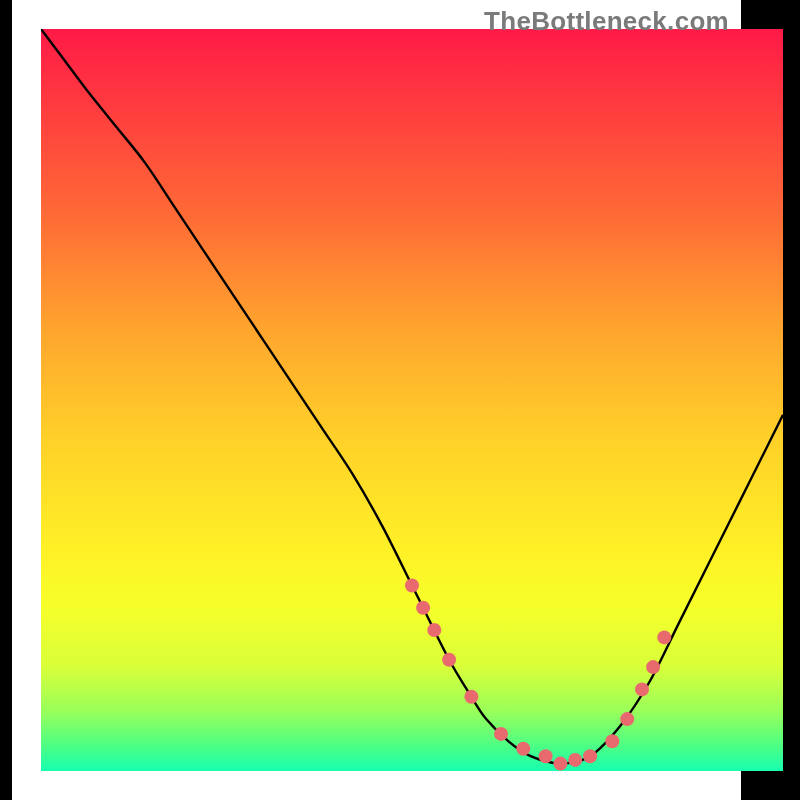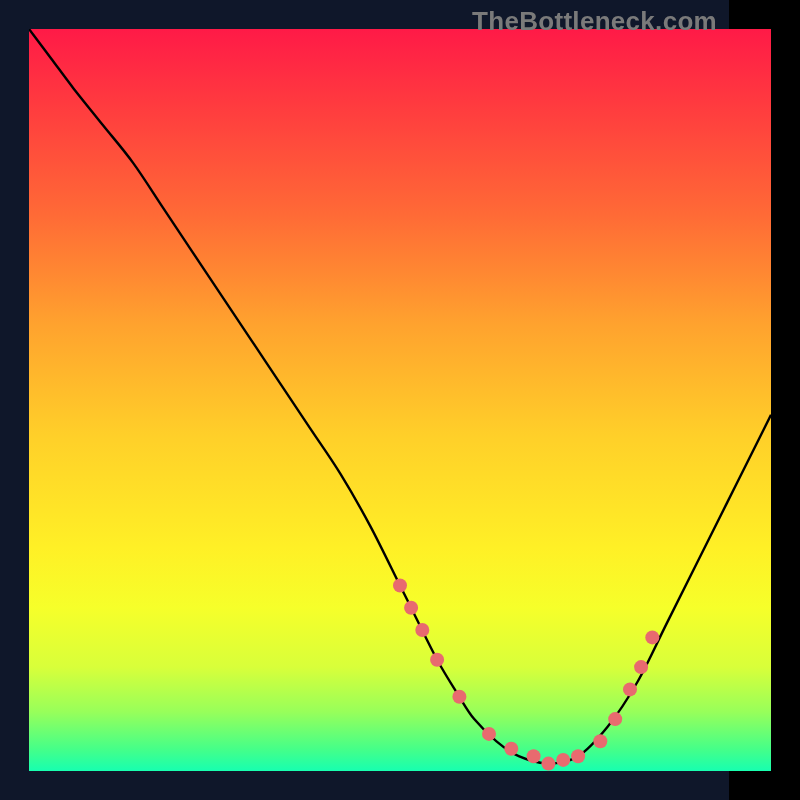--- a/index.html
+++ b/index.html
@@ -5,25 +5,25 @@
   html, body {
     margin: 0;
     padding: 0;
     width: 800px;
     height: 800px;
     background: #000;
     overflow: hidden;
   }
   .frame {
     position: absolute;
-    left: 0;
+    left: 12px;
     top: 0;
     width: 729px;
     height: 800px;
-    background: #0f172a;
+    background: #ffffff;
   }
   .plot {
     position: absolute;
     left: 29px;
     top: 29px;
     width: 742px;
     height: 742px;
     background: linear-gradient(to bottom,
       #ff1a47 0%,
       #ff3a3f 10%,

